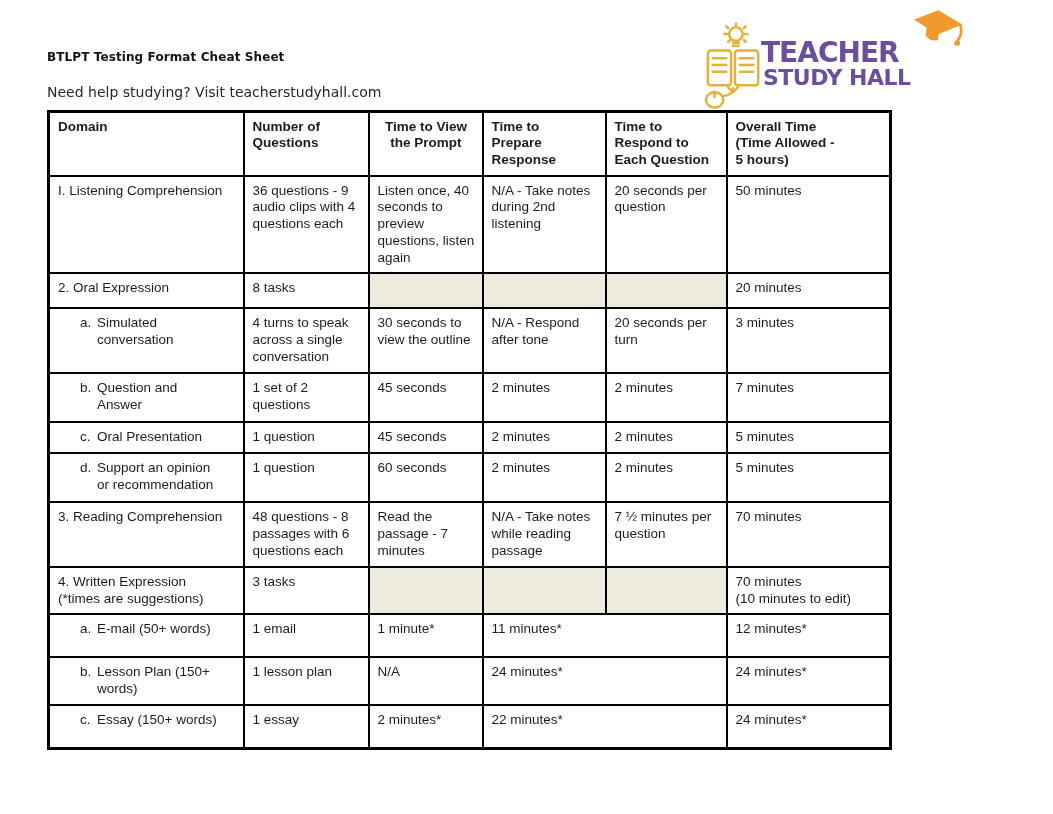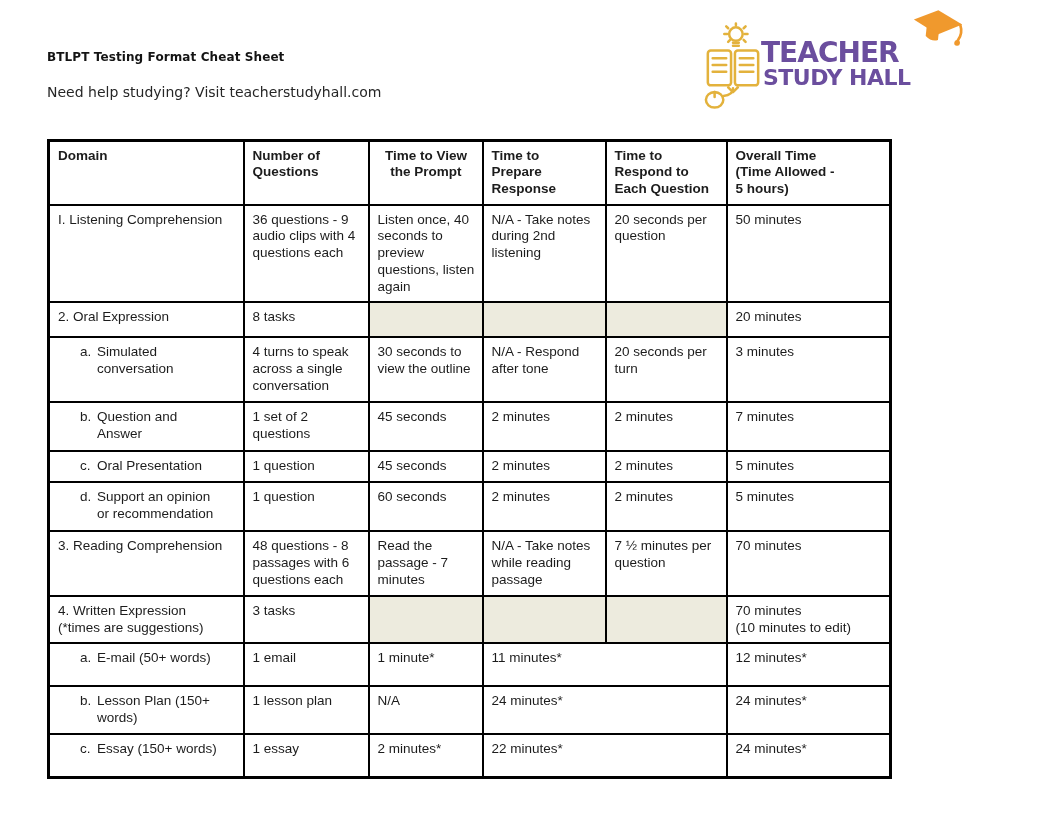--- a/index.html
+++ b/index.html
@@ -33,21 +33,21 @@
   .logo-line2 {
     position: absolute; left: 60px; top: 53px;
     font-family: "DejaVu Sans", sans-serif;
     font-size: 22px; font-weight: bold; letter-spacing: -0.5px;
   }
   .logo-cap { position: absolute; left: 208px; top: -4px; transform: rotate(6deg); }
   
   .table-wrap { position: absolute; left: 47px; top: 110px; }
   table {
     border-collapse: collapse; table-layout: fixed;
-    width: 842px; border: 3px solid #000; margin-top: 29px;
+    width: 842px; border: 3px solid #000;
   }
   th, td {
     border: 2px solid #000;
     vertical-align: top;
     font-size: 13.5px; line-height: 1.25;
     padding: 6px 7px 5px 8px;
     white-space: pre-line;
     color: #1c1c1c;
   }
   th { font-weight: bold; text-align: left; height: 64px; line-height: 1.22; }

